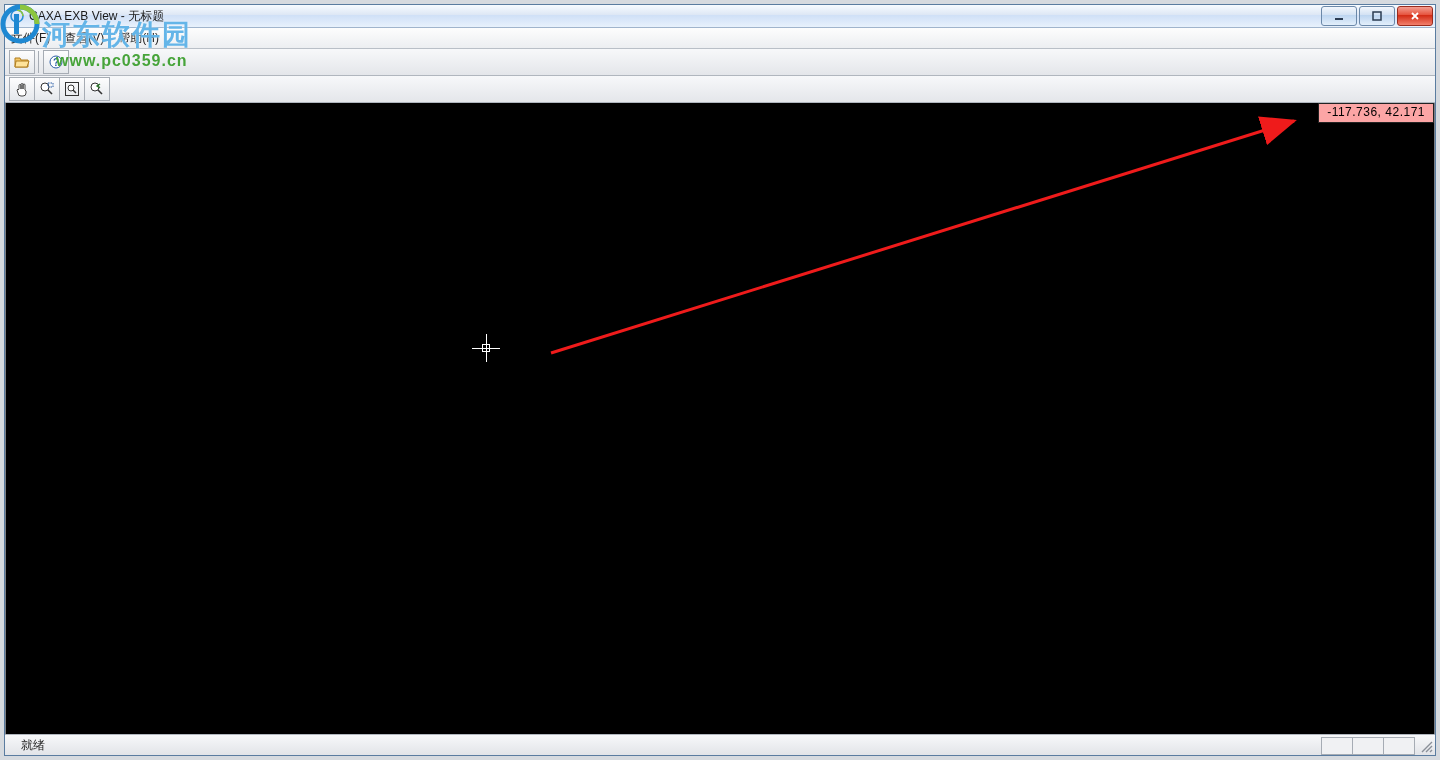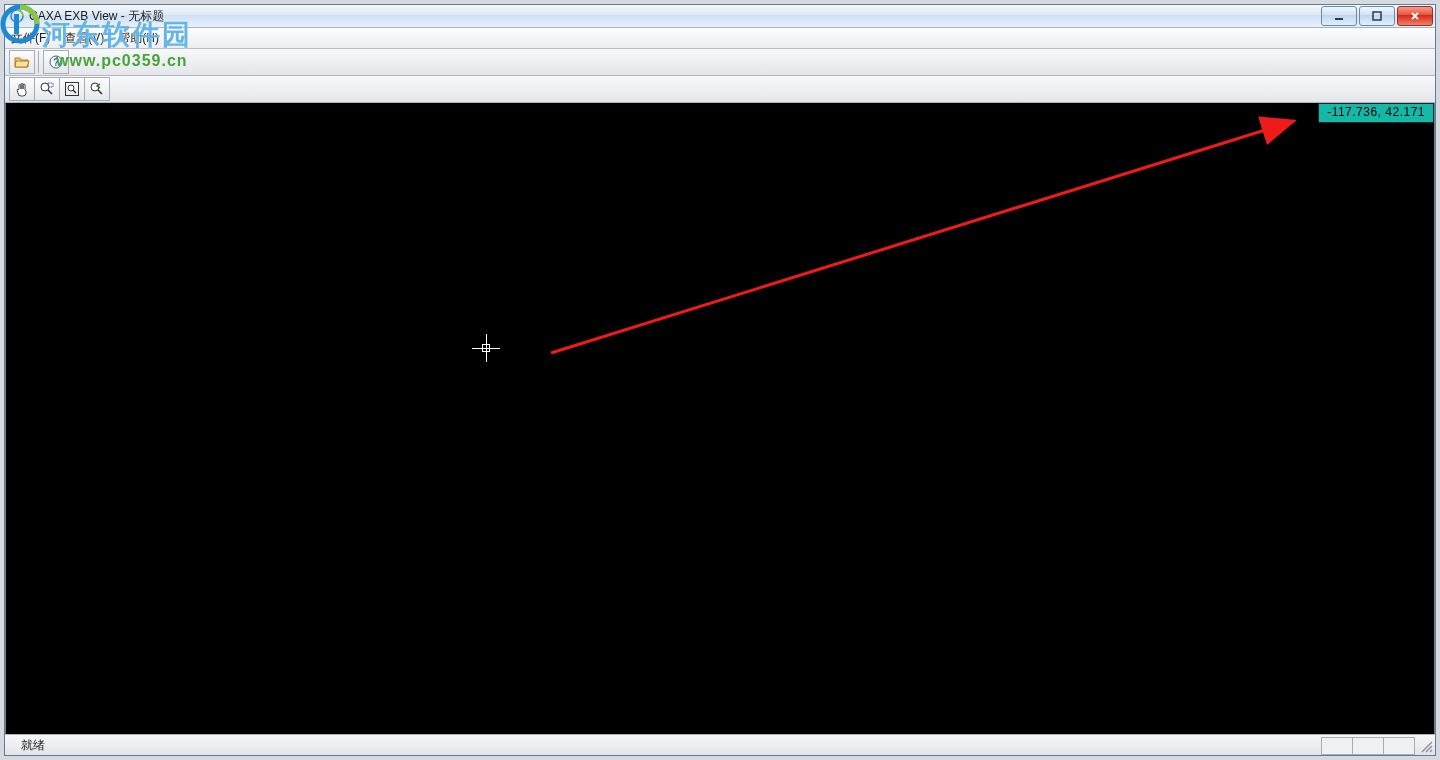--- a/index.html
+++ b/index.html
@@ -146,21 +146,21 @@
     margin-left: -4px; margin-top: -4px;
     border: 1px solid #fff;
     box-sizing: border-box;
   }
   .coord-readout {
     position: absolute;
     top: 0;
     right: 0;
     height: 18px;
     padding: 0 8px;
-    background: #14b8a6;
+    background: #fca5a5;
     border: 1px solid #222;
     font-family: Tahoma, sans-serif;
     font-size: 12px;
     line-height: 17px;
     color: #000;
     letter-spacing: 0.5px;
   }
 
   .red-arrow {
     position: absolute;

